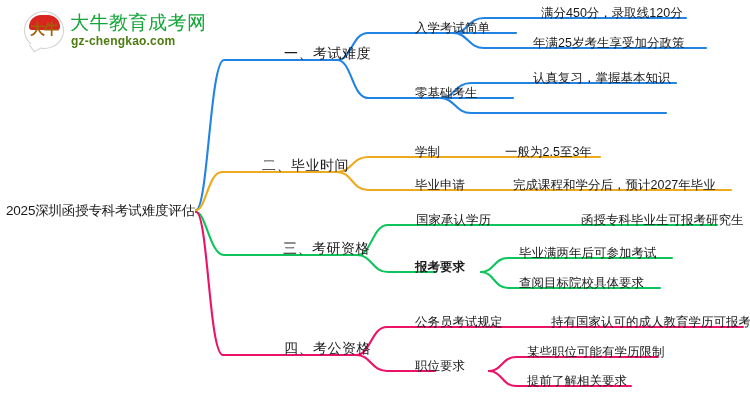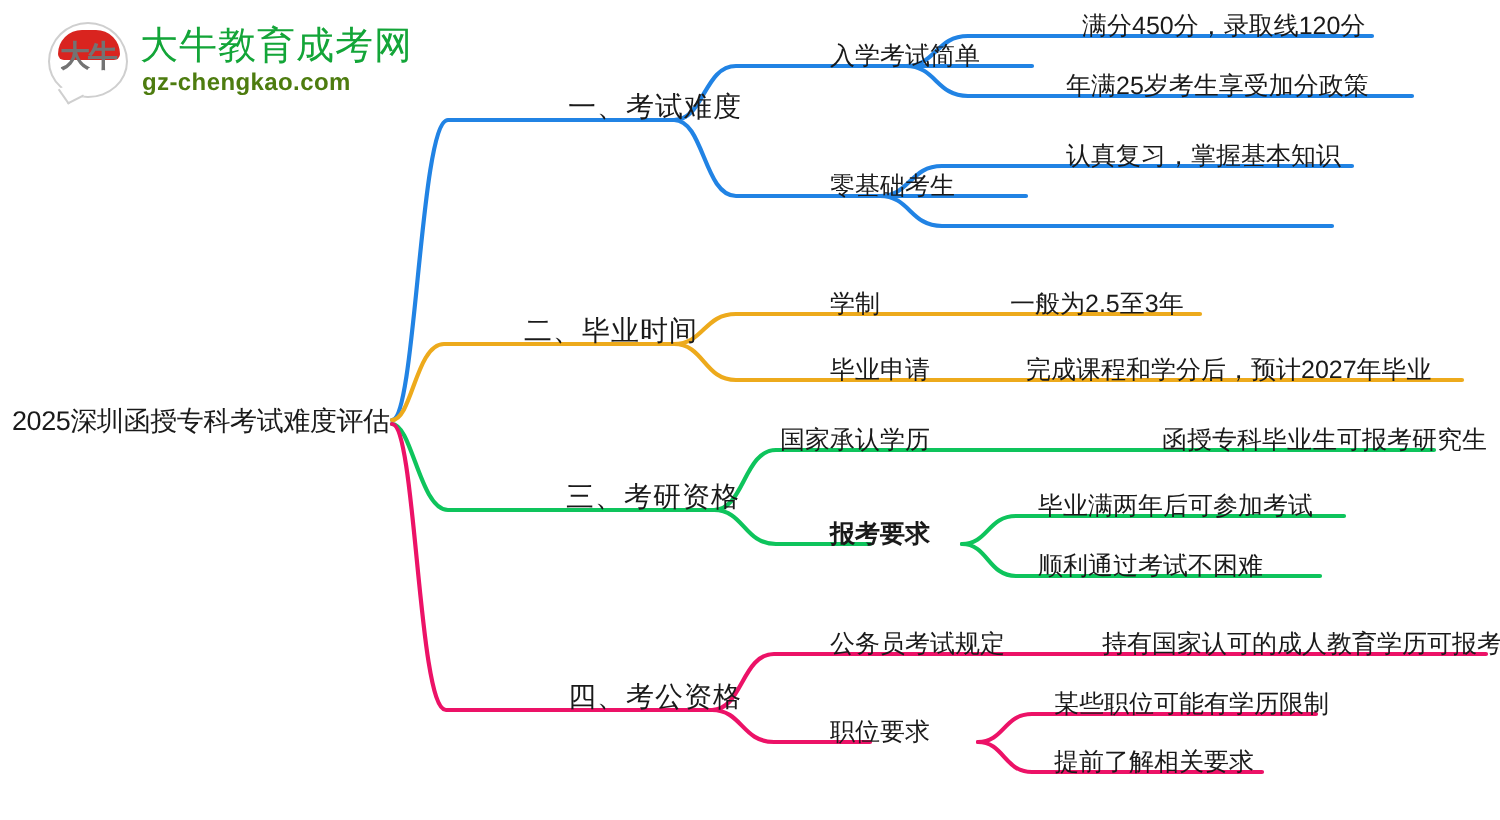--- a/index.html
+++ b/index.html
@@ -64,21 +64,21 @@
     border-radius: 16px 16px 4px 4px;
   }
   .badge-text {
     position: absolute;
     left: 0;
     top: 9px;
     width: 40px;
     text-align: center;
     font-size: 15px;
     font-weight: bold;
-    color: #737373;
+    color: #a16207;
     letter-spacing: -1px;
     line-height: 17px;
   }
   #logo-name {
     position: absolute;
     left: 46px;
     top: 2px;
     font-size: 19px;
     font-weight: normal;
     color: #13a538;
@@ -183,25 +183,25 @@
   <div class="node leaf" style="left:533px; top:37px;">年满25岁考生享受加分政策</div>
   <div class="node leaf" style="left:533px; top:72px;">认真复习，掌握基本知识</div>
 
   <div class="node lvl2" style="left:262px; top:158px;">二、毕业时间</div>
   <div class="node lvl3" style="left:415px; top:146px;">学制</div>
   <div class="node lvl3" style="left:415px; top:179px;text-align:right;">毕业申请</div>
   <div class="node leaf" style="left:505px; top:146px;">一般为2.5至3年</div>
   <div class="node leaf" style="left:513px; top:179px;">完成课程和学分后，预计2027年毕业</div>
 
   <div class="node lvl2" style="left:283px; top:241px;">三、考研资格</div>
-  <div class="node lvl3" style="left:390px; top:214px;">国家承认学历</div>
+  <div class="node lvl3" style="left:416px; top:214px;">国家承认学历</div>
   <div class="node lvl3" style="left:415px; top:261px;font-weight:bold;">报考要求</div>
   <div class="node leaf" style="left:535px; top:214px;padding-left:46px;">函授专科毕业生可报考研究生</div>
   <div class="node leaf" style="left:519px; top:247px;">毕业满两年后可参加考试</div>
-  <div class="node leaf" style="left:519px; top:277px;">顺利通过考试不困难</div>
+  <div class="node leaf" style="left:519px; top:277px;">查阅目标院校具体要求</div>
 
   <div class="node lvl2" style="left:284px; top:341px;">四、考公资格</div>
   <div class="node lvl3" style="left:415px; top:316px;">公务员考试规定</div>
   <div class="node lvl3" style="left:415px; top:360px;">职位要求</div>
   <div class="node leaf" style="left:551px; top:316px;">持有国家认可的成人教育学历可报考</div>
   <div class="node leaf" style="left:527px; top:346px;">某些职位可能有学历限制</div>
   <div class="node leaf" style="left:527px; top:375px;">提前了解相关要求</div>
 
 </div>
 

